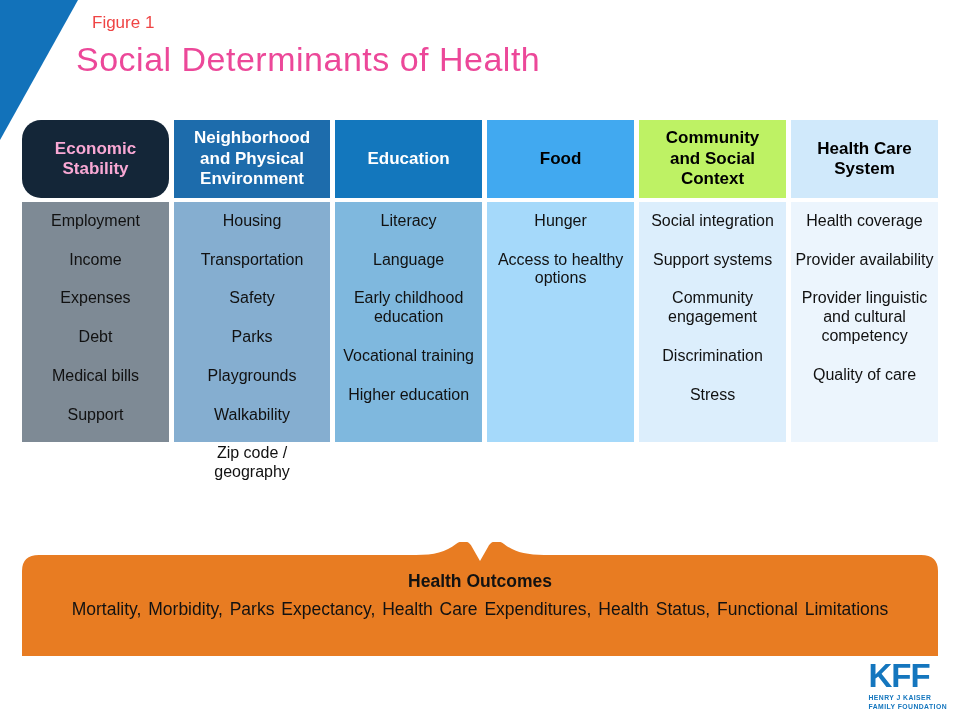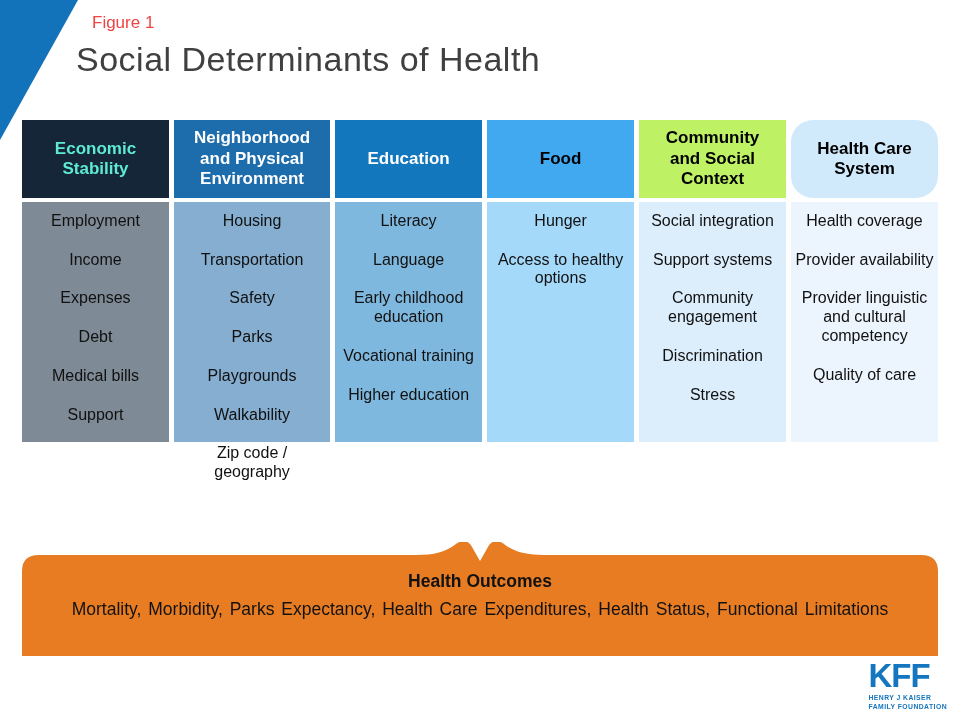--- a/index.html
+++ b/index.html
@@ -9,21 +9,21 @@
   }
   .corner-triangle{
     position:absolute;top:0;left:0;width:78px;height:140px;
     clip-path:polygon(0 0,100% 0,0 100%);
   }
   .figure-label{
     position:absolute;top:13px;left:92px;font-size:17px;color:#ef4444;
   }
   .page-title{
     position:absolute;top:40px;left:76px;margin:0;
-    font-size:34px;font-weight:400;color:#404040;letter-spacing:.5px;
+    font-size:34px;font-weight:400;color:#ec4899;letter-spacing:.5px;
   }
   .det-table{
     position:absolute;top:120px;left:22px;width:916px;
     display:grid;grid-template-columns:repeat(6,1fr);column-gap:5px;
   }
   .col{display:flex;flex-direction:column;row-gap:4px;}
   .col-header{
     height:78px;display:flex;align-items:center;justify-content:center;
     text-align:center;font-weight:bold;font-size:17px;line-height:1.2;
     padding:0 20px;box-sizing:border-box;
@@ -51,21 +51,21 @@
 </head>
 <body>
 
 <div class="corner-triangle" style="background: rgb(18, 114, 186);"></div>
 
 <div class="figure-label">Figure 1</div>
 <h1 class="page-title">Social Determinants of Health</h1>
 
 <div class="det-table" id="det-table">
   <div class="col">
-    <div class="col-header" style="background: rgb(20, 38, 56); color: #5eead4;">Economic Stability</div>
+    <div class="col-header" style="background: rgb(20, 38, 56); color: #f9a8d4; border-radius: 19px;">Economic Stability</div>
     <div class="col-body" style="background: rgb(126, 138, 149);">
         <div class="item">Employment</div>
         <div class="item">Income</div>
         <div class="item">Expenses</div>
         <div class="item">Debt</div>
         <div class="item">Medical bills</div>
         <div class="item">Support</div>
       </div>
   </div>
 
@@ -106,21 +106,21 @@
     <div class="col-body" style="background: rgb(220, 238, 252);">
         <div class="item">Social integration</div>
         <div class="item">Support systems</div>
         <div class="item">Community engagement</div>
         <div class="item">Discrimination</div>
         <div class="item">Stress</div>
       </div>
   </div>
 
   <div class="col">
-    <div class="col-header" style="background: rgb(208, 233, 251); color: rgb(0, 0, 0); border-radius: 22px;">Health Care System</div>
+    <div class="col-header" style="background: rgb(208, 233, 251); color: rgb(0, 0, 0);">Health Care System</div>
     <div class="col-body" style="background: rgb(236, 245, 253);">
         <div class="item">Health coverage</div>
         <div class="item">Provider availability</div>
         <div class="item">Provider linguistic and cultural competency</div>
         <div class="item">Quality of care</div>
       </div>
   </div>
 </div>
 
 <div class="outcomes-banner">

